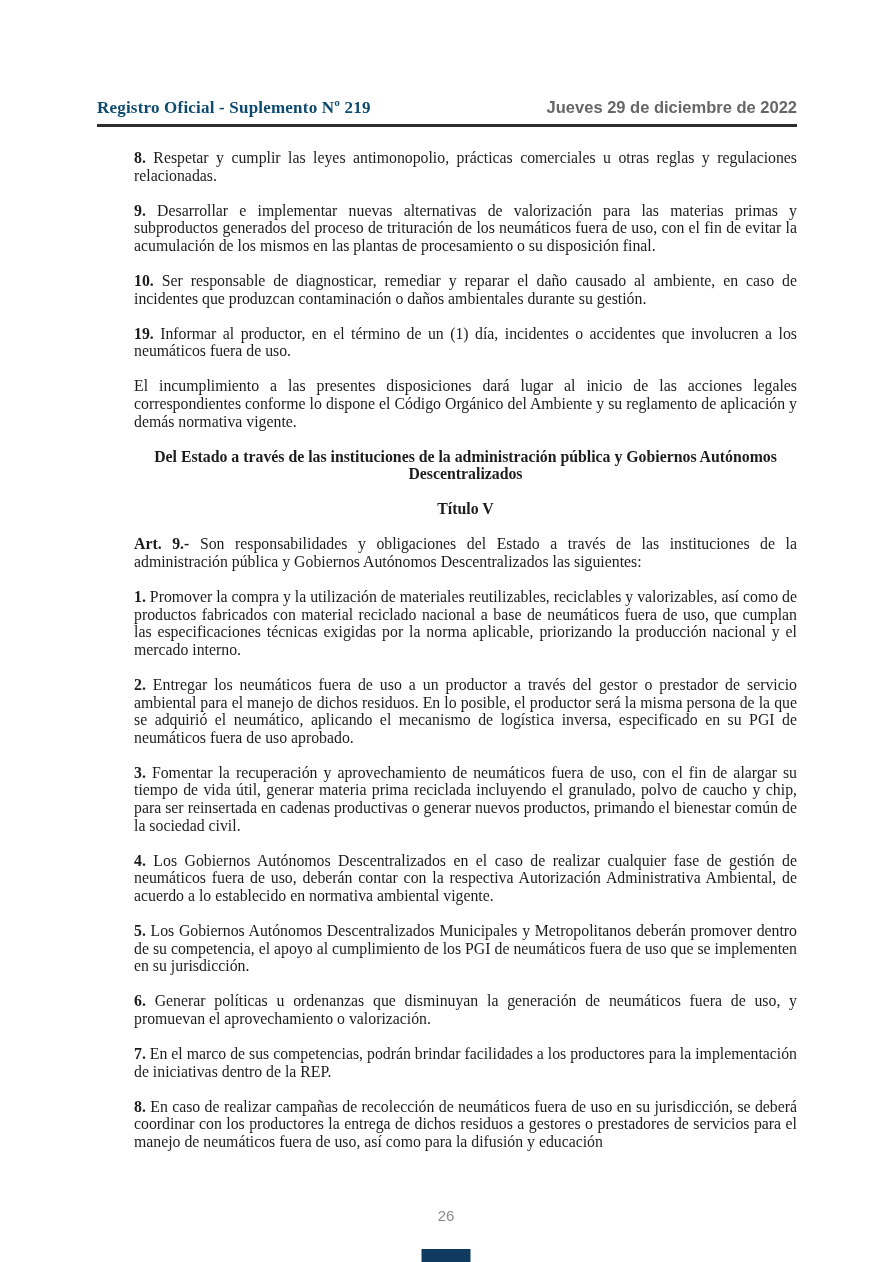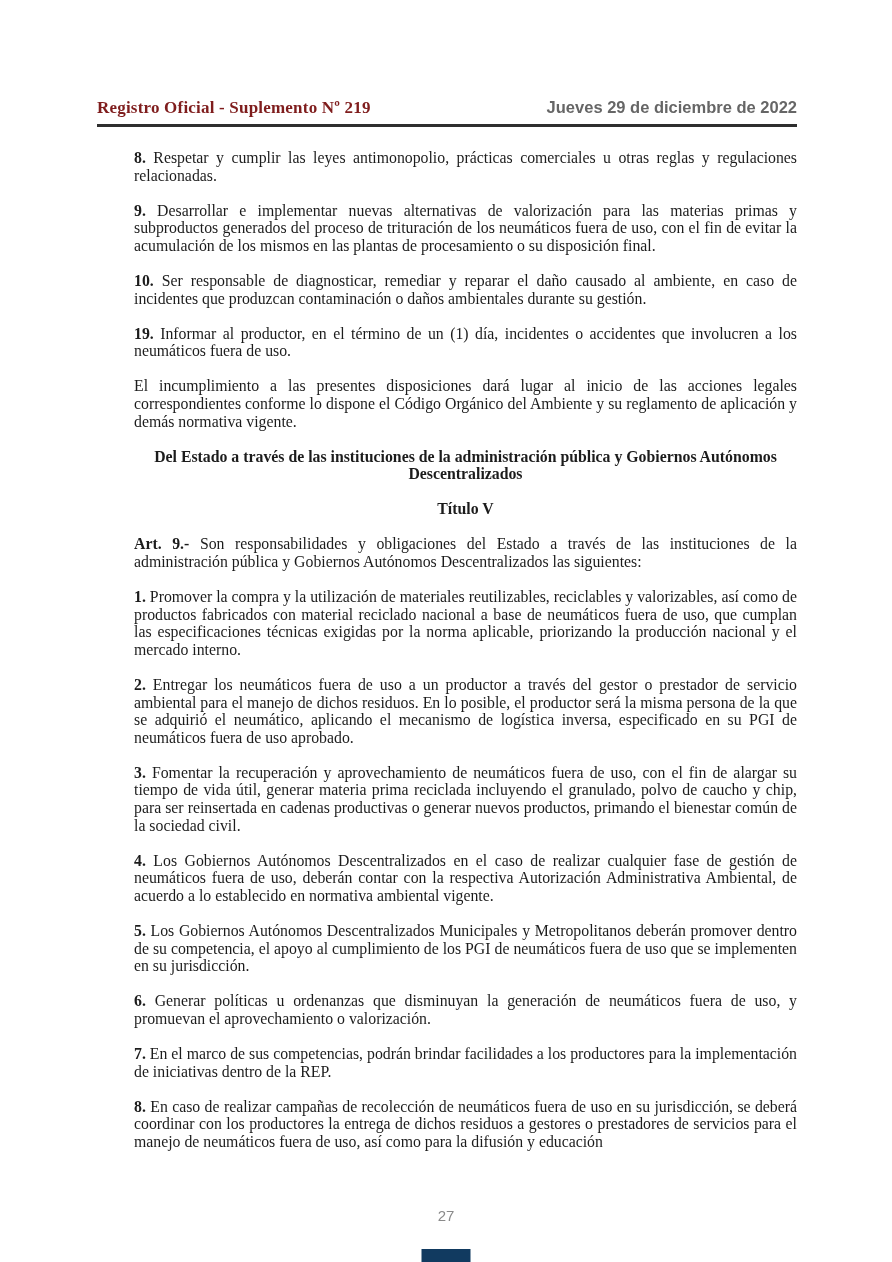--- a/index.html
+++ b/index.html
@@ -20,21 +20,21 @@
     display: flex;
     justify-content: space-between;
     align-items: baseline;
     border-bottom: 3px solid #2e2e2e;
     padding-bottom: 6px;
   }
   .header-title {
     font-family: "Liberation Serif", "DejaVu Serif", serif;
     font-weight: bold;
     font-size: 17px;
-    color: #7f1d1d;
+    color: #0c4a6e;
     letter-spacing: 0.2px;
     white-space: nowrap;
   }
   .header-date {
     font-family: "Liberation Sans", "DejaVu Sans", sans-serif;
     font-size: 16.5px;
     color: #666666;
     white-space: nowrap;
     font-weight: bold;
   }
@@ -95,17 +95,17 @@
       <p class="para"><strong>1.</strong> <span>Promover la compra y la utilización de materiales reutilizables, reciclables y valorizables, así como de productos fabricados con material reciclado nacional a base de neumáticos fuera de uso, que cumplan las especificaciones técnicas exigidas por la norma aplicable, priorizando la producción nacional y el mercado interno.</span></p>
       <p class="para"><strong>2.</strong> <span>Entregar los neumáticos fuera de uso a un productor a través del gestor o prestador de servicio ambiental para el manejo de dichos residuos. En lo posible, el productor será la misma persona de la que se adquirió el neumático, aplicando el mecanismo de logística inversa, especificado en su PGI de neumáticos fuera de uso aprobado.</span></p>
       <p class="para"><strong>3.</strong> <span>Fomentar la recuperación y aprovechamiento de neumáticos fuera de uso, con el fin de alargar su tiempo de vida útil, generar materia prima reciclada incluyendo el granulado, polvo de caucho y chip, para ser reinsertada en cadenas productivas o generar nuevos productos, primando el bienestar común de la sociedad civil.</span></p>
       <p class="para"><strong>4.</strong> <span>Los Gobiernos Autónomos Descentralizados en el caso de realizar cualquier fase de gestión de neumáticos fuera de uso, deberán contar con la respectiva Autorización Administrativa Ambiental, de acuerdo a lo establecido en normativa ambiental vigente.</span></p>
       <p class="para"><strong>5.</strong> <span>Los Gobiernos Autónomos Descentralizados Municipales y Metropolitanos deberán promover dentro de su competencia, el apoyo al cumplimiento de los PGI de neumáticos fuera de uso que se implementen en su jurisdicción.</span></p>
       <p class="para"><strong>6.</strong> <span>Generar políticas u ordenanzas que disminuyan la generación de neumáticos fuera de uso, y promuevan el aprovechamiento o valorización.</span></p>
       <p class="para"><strong>7.</strong> <span>En el marco de sus competencias, podrán brindar facilidades a los productores para la implementación de iniciativas dentro de la REP.</span></p>
       <p class="para"><strong>8.</strong> <span>En caso de realizar campañas de recolección de neumáticos fuera de uso en su jurisdicción, se deberá coordinar con los productores la entrega de dichos residuos a gestores o prestadores de servicios para el manejo de neumáticos fuera de uso, así como para la difusión y educación</span></p>
     </main>
 
-  <div class="page-number">27</div>
+  <div class="page-number">26</div>
 
   <div class="footer-accent-bar" style="background: rgb(17, 58, 96);"></div>
 
 </div>
 
 </body></html>

